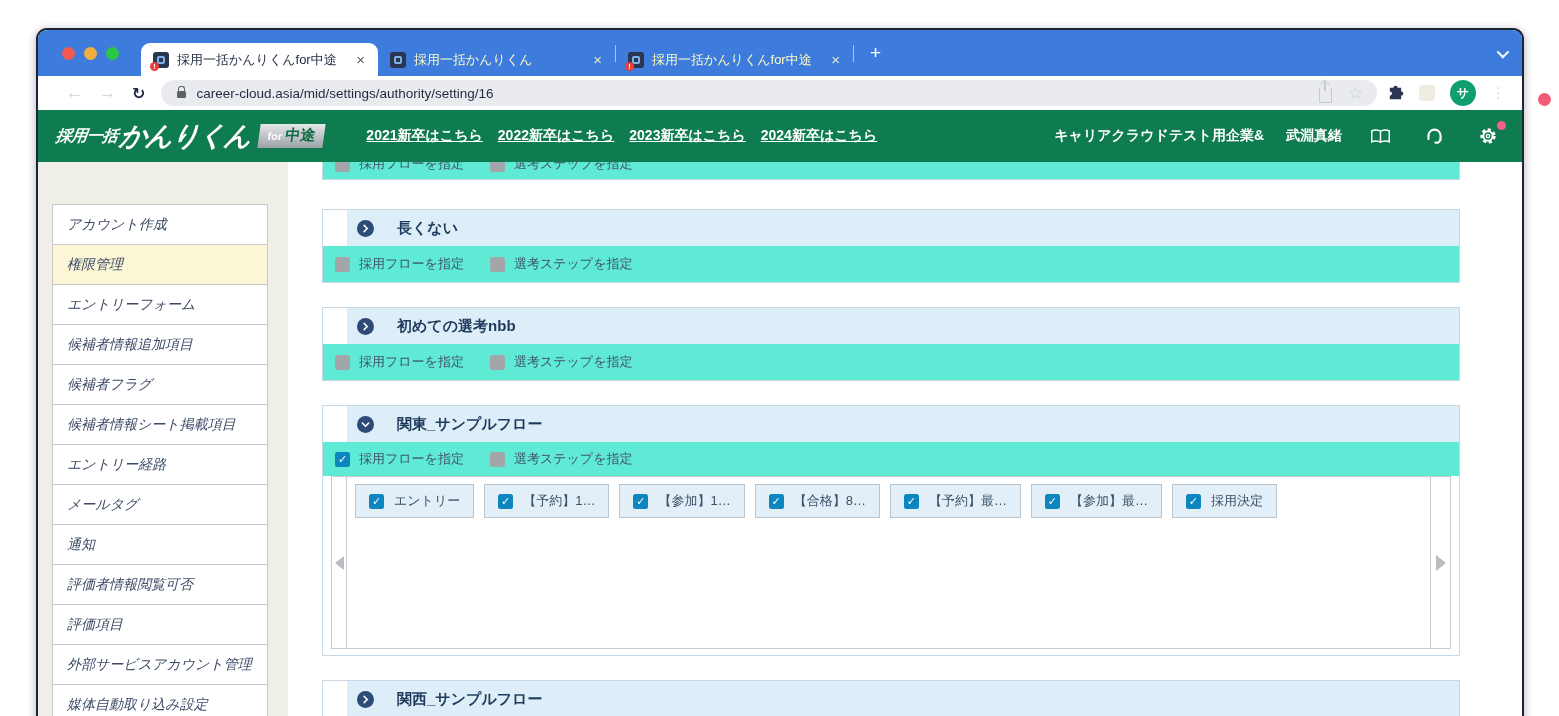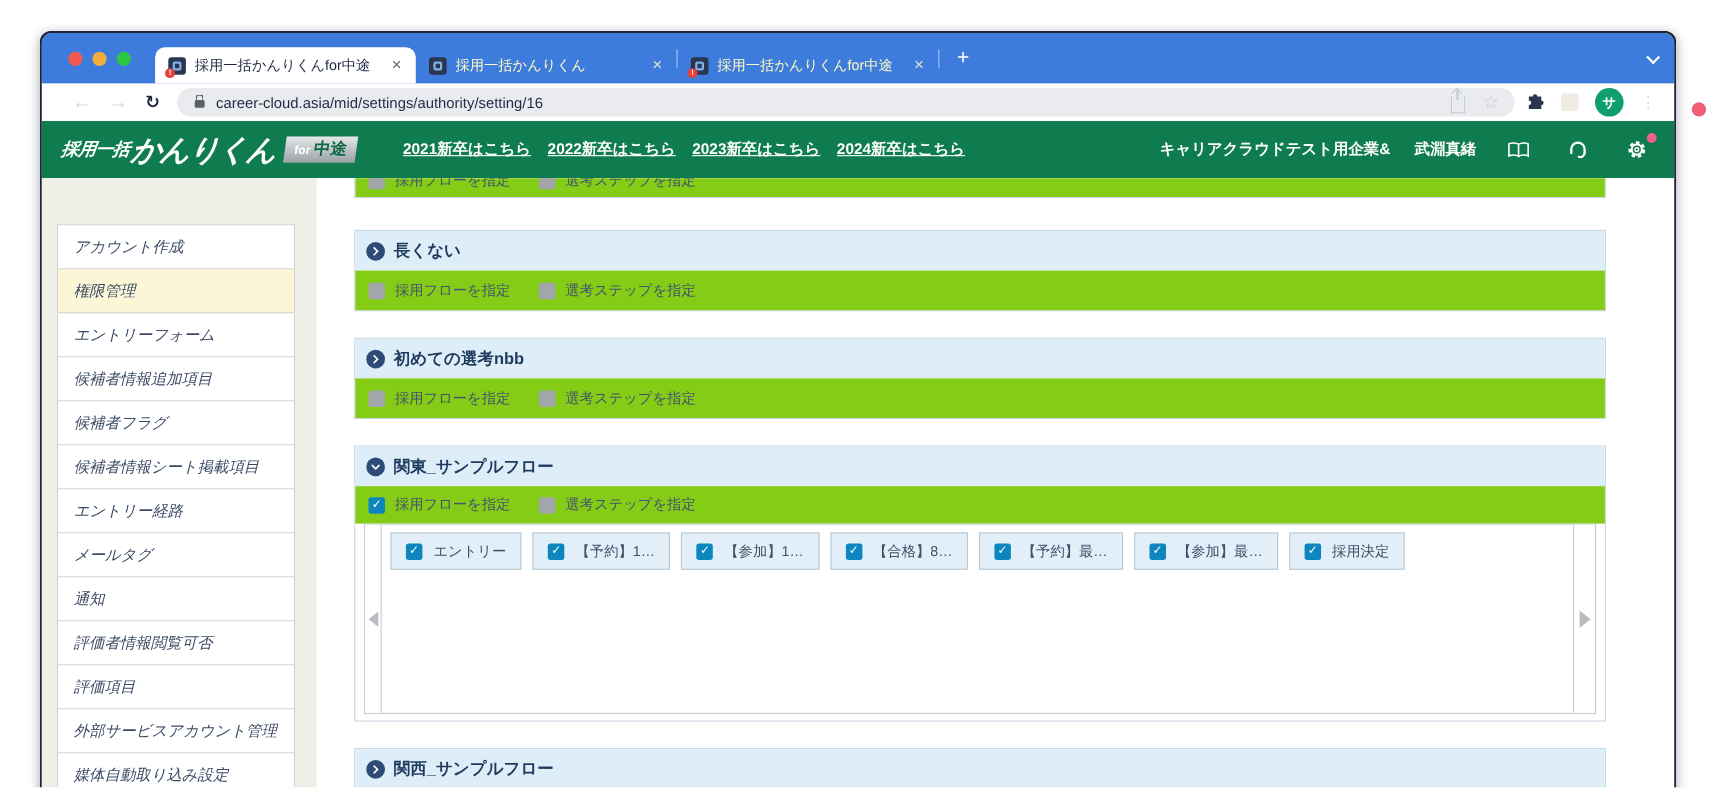--- a/index.html
+++ b/index.html
@@ -74,27 +74,27 @@
   
   .page { display:flex; height:566px; background:#fff; }
   .sidebar { width:250px; background:#efeee7; padding:42px 20px 0 14px; flex:none;font-style:italic; }
   .side-list { background:#fff; border:1px solid #c9c9c9; border-bottom:none; }
   .side-item { height:40px; line-height:39px; padding-left:14px; font-size:14px; color:#3c4a66;
                border-bottom:1px solid #c9c9c9; background:#fff; white-space:nowrap; cursor:pointer; }
   .side-item.active { background:#fbf7d6; }
 
   .content { flex:1; padding:0 62px 0 34px; }
   .section { border:1px solid #c8d8e4; margin-bottom:24px; background:#fff; }
-  .sec-header { background:#ddeef9; height:36px; display:flex; align-items:center; gap:8px; padding:0 10px; }
+  .sec-header { background:#ddeef9; height:36px; display:flex; align-items:center; gap:23px; padding:0 10px;margin-left:24px; }
   .sec-title { font-size:15px; font-weight:700; color:#1e3a5c; }
   .chev-circle { width:17px; height:17px; border-radius:50%; background:#2d4b76; flex:none;
                  display:flex; align-items:center; justify-content:center; }
   .chev-circle svg { display:block; }
   .chev-circle.down svg { transform:rotate(90deg); }
-  .cb-row { height:36px; display:flex; align-items:center; padding:0 12px; font-size:13px; color:#44546e; background:#84cc16; }
+  .cb-row { height:36px; display:flex; align-items:center; padding:0 12px; font-size:13px; color:#44546e; background:#5eead4; }
   .cb { width:15px; height:15px; border-radius:2.5px; flex:none; margin-right:9px; }
   .cb.un { background:#a2a6ab; }
   .cb.ck { background:#0d86c0; color:#fff; text-align:center; font-size:11px; line-height:15px; font-weight:700; }
   .cb.ck::after { content:"✓"; }
   .cb-gap { margin-left:26px; }
 
   
   .section.cut-top { border-top:none; margin-bottom:29px; height:18px; overflow:hidden; }
   .section.cut-top .cb-row { margin-top:-16px; }
   

